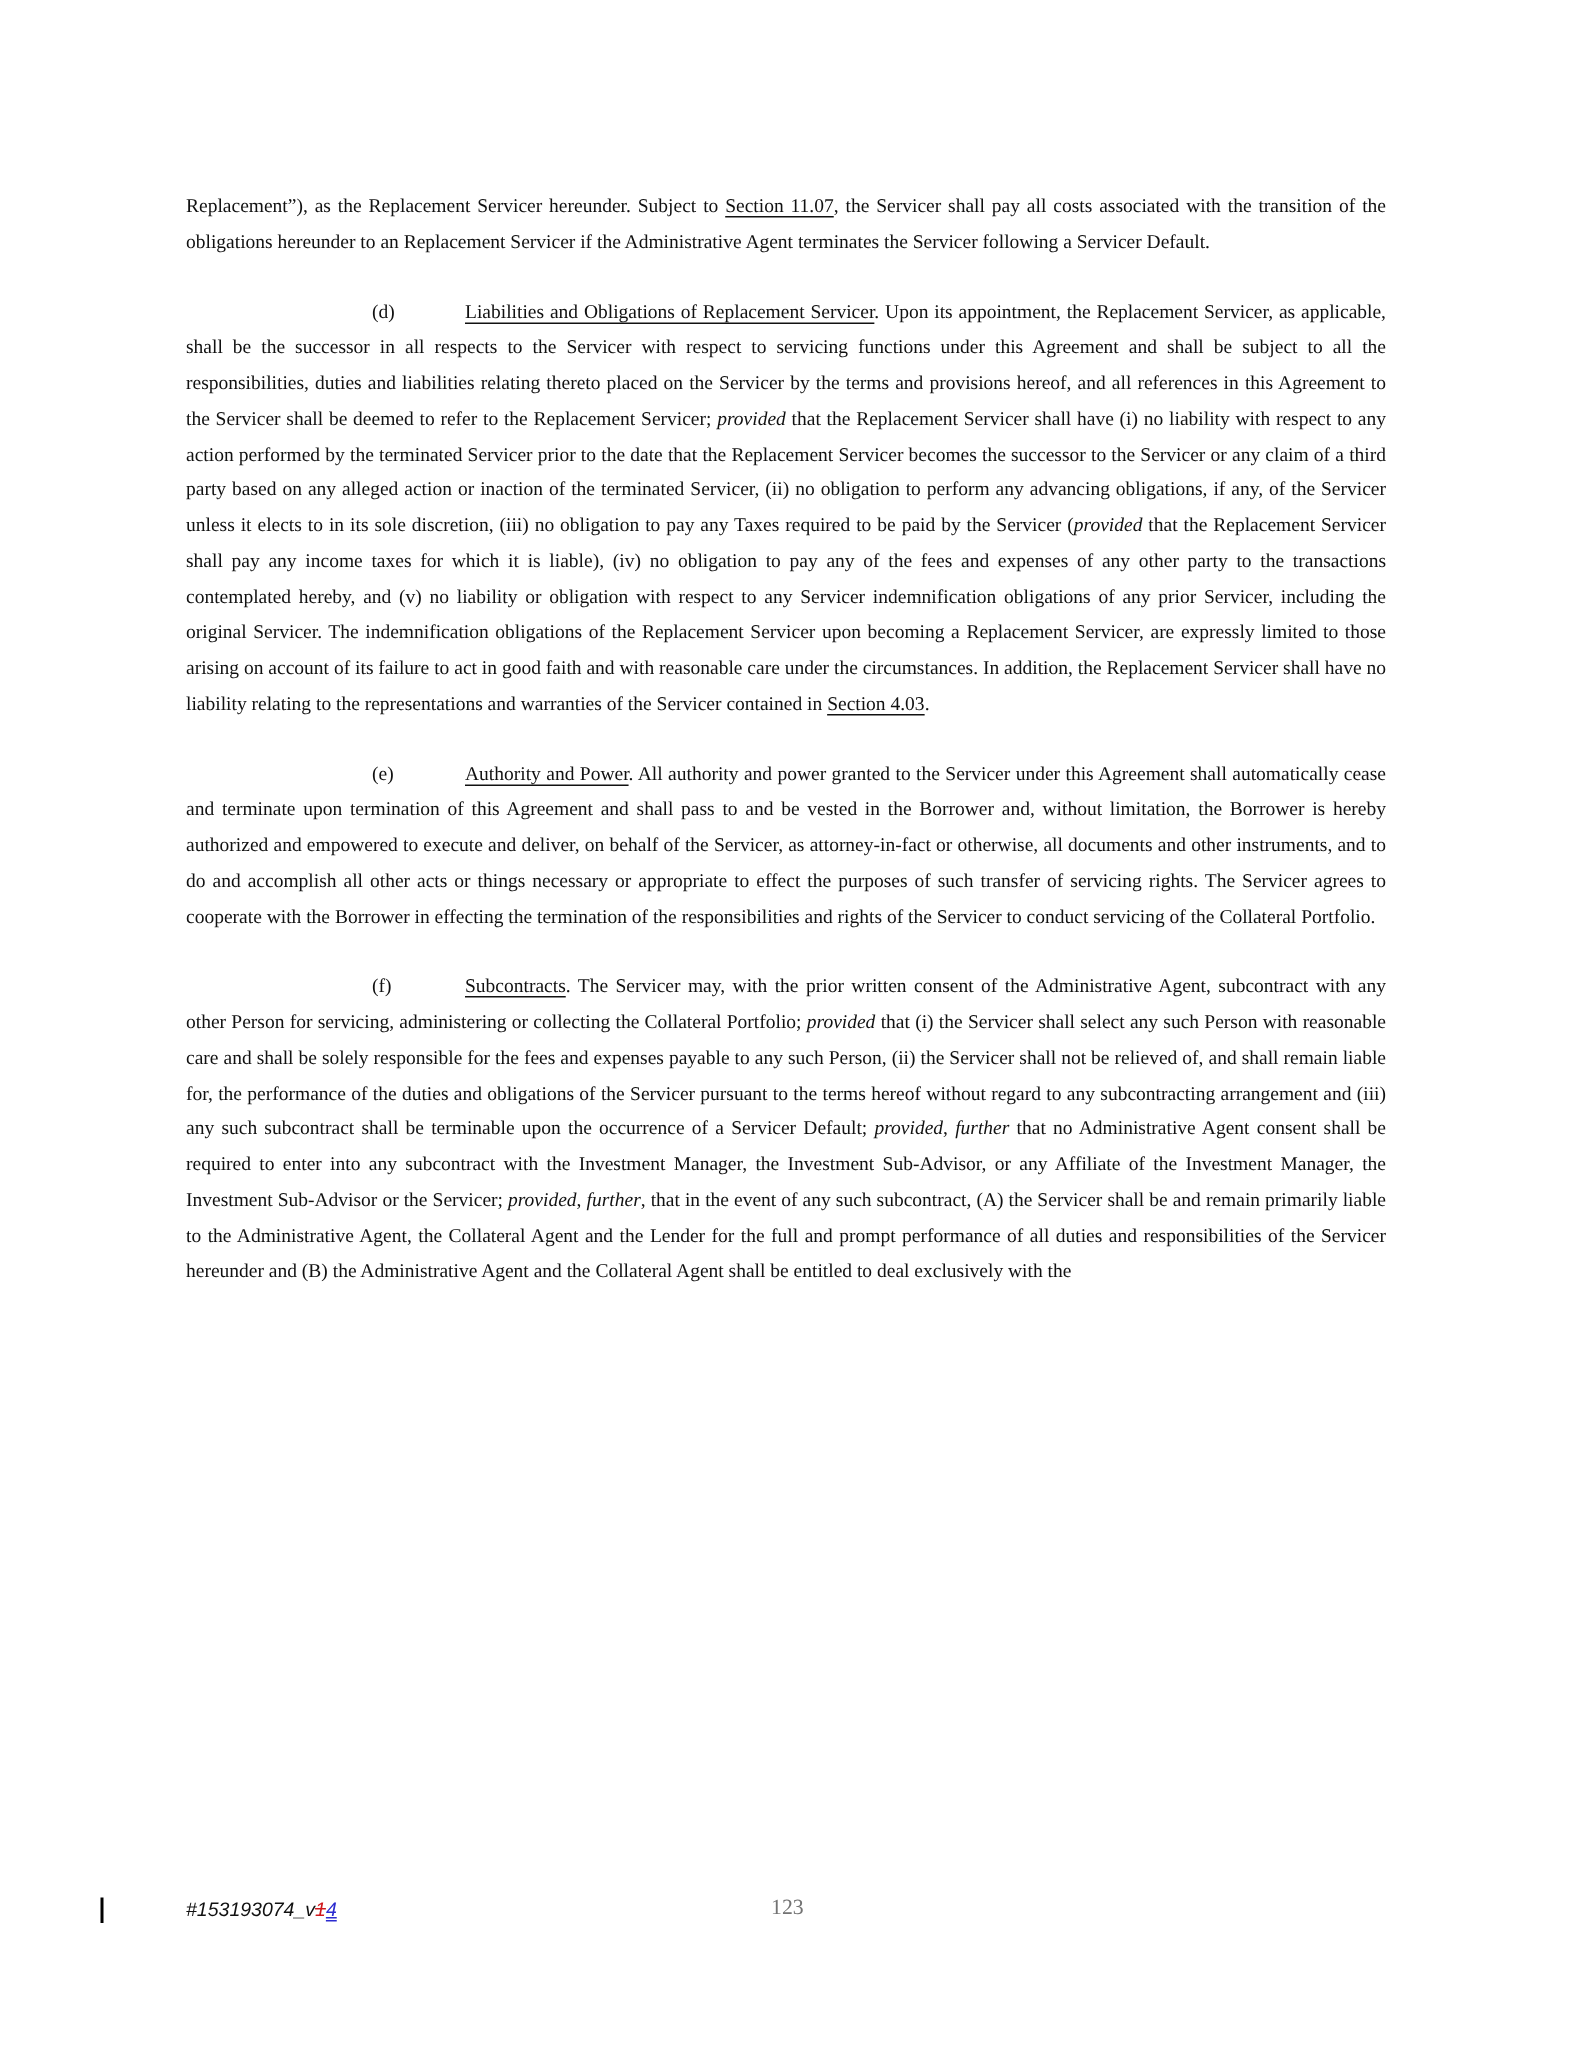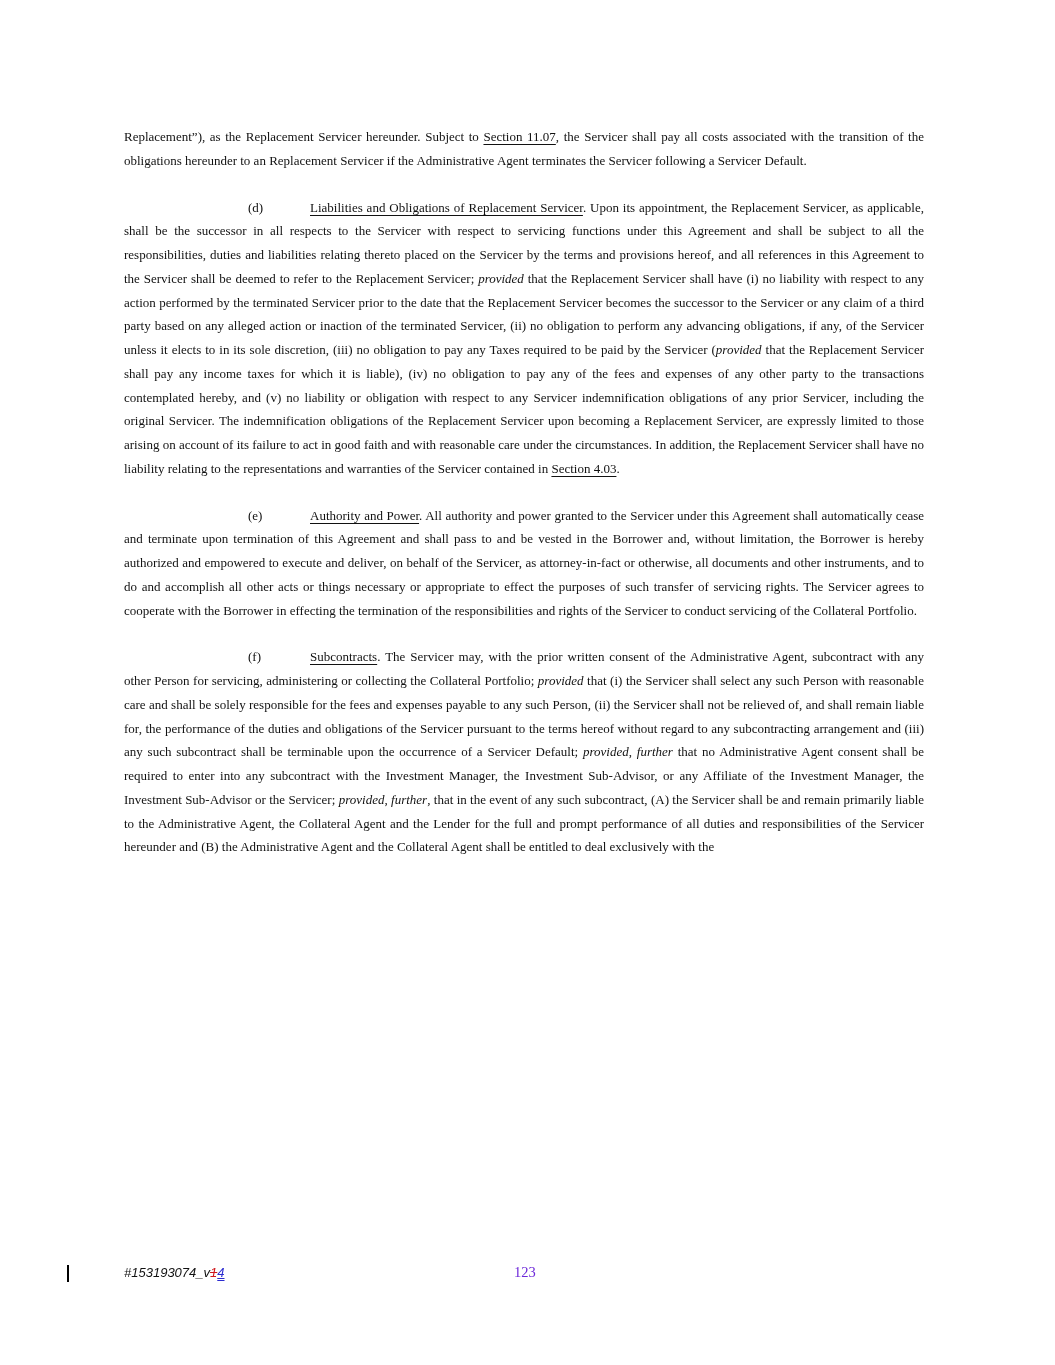--- a/index.html
+++ b/index.html
@@ -17,21 +17,21 @@
     position: absolute; left: 67px; top: 1265px; width: 2px; height: 17px; background: #000;
   }
   .footer-id {
     position: absolute; left: 124px; top: 1265px;
     font-family: "Liberation Sans", "DejaVu Sans", sans-serif; font-size: 13px; color: #111; font-style: italic;
   }
   .footer-id .del { color: #d0181c; text-decoration: line-through; }
   .footer-id .ins { color: #2b2bd0; text-decoration: underline double; }
   .page-num {
     position: absolute; left: 514px; top: 1264px;
-    font-family: "Liberation Serif", "DejaVu Serif", serif; font-size: 14.5px; color: #6d28d9;
+    font-family: "Liberation Serif", "DejaVu Serif", serif; font-size: 14.5px; color: #737373;
   }
 </style>
 </head>
 <body>
 
 <div class="page">
   <p class="para"><span>Replacement”), as the Replacement Servicer hereunder.  Subject to </span><span class="u">Section 11.07</span><span>, the Servicer shall pay all costs associated with the transition of the obligations hereunder to an Replacement Servicer if the Administrative Agent terminates the Servicer following a Servicer Default.</span></p>
   <p class="para"><span class="lead">(d)</span><span class="u">Liabilities and Obligations of Replacement Servicer</span><span>.  Upon its appointment, the Replacement Servicer, as applicable, shall be the successor in all respects to the Servicer with respect to servicing functions under this Agreement and shall be subject to all the responsibilities, duties and liabilities relating thereto placed on the Servicer by the terms and provisions hereof, and all references in this Agreement to the Servicer shall be deemed to refer to the Replacement Servicer; </span><span class="i">provided</span><span> that the Replacement Servicer shall have (i) no liability with respect to any action performed by the terminated Servicer prior to the date that the Replacement Servicer becomes the successor to the Servicer or any claim of a third party based on any alleged action or inaction of the terminated Servicer, (ii) no obligation to perform any advancing obligations, if any, of the Servicer unless it elects to in its sole discretion, (iii) no obligation to pay any Taxes required to be paid by the Servicer (</span><span class="i">provided</span><span> that the Replacement Servicer shall pay any income taxes for which it is liable), (iv) no obligation to pay any of the fees and expenses of any other party to the transactions contemplated hereby, and (v) no liability or obligation with respect to any Servicer indemnification obligations of any prior Servicer, including the original Servicer.  The indemnification obligations of the Replacement Servicer upon becoming a Replacement Servicer, are expressly limited to those arising on account of its failure to act in good faith and with reasonable care under the circumstances.  In addition, the Replacement Servicer shall have no liability relating to the representations and warranties of the Servicer contained in </span><span class="u">Section 4.03</span><span>.</span></p>
   <p class="para"><span class="lead">(e)</span><span class="u">Authority and Power</span><span>.  All authority and power granted to the Servicer under this Agreement shall automatically cease and terminate upon termination of this Agreement and shall pass to and be vested in the Borrower and, without limitation, the Borrower is hereby authorized and empowered to execute and deliver, on behalf of the Servicer, as attorney-in-fact or otherwise, all documents and other instruments, and to do and accomplish all other acts or things necessary or appropriate to effect the purposes of such transfer of servicing rights.  The Servicer agrees to cooperate with the Borrower in effecting the termination of the responsibilities and rights of the Servicer to conduct servicing of the Collateral Portfolio.</span></p>
   <p class="para"><span class="lead">(f)</span><span class="u">Subcontracts</span><span>.  The Servicer may, with the prior written consent of the Administrative Agent, subcontract with any other Person for servicing, administering or collecting the Collateral Portfolio; </span><span class="i">provided</span><span> that (i) the Servicer shall select any such Person with reasonable care and shall be solely responsible for the fees and expenses payable to any such Person, (ii) the Servicer shall not be relieved of, and shall remain liable for, the performance of the duties and obligations of the Servicer pursuant to the terms hereof without regard to any subcontracting arrangement and (iii) any such subcontract shall be terminable upon the occurrence of a Servicer Default; </span><span class="i">provided</span><span>, </span><span class="i">further</span><span> that no Administrative Agent consent shall be required to enter into any subcontract with the Investment Manager, the Investment Sub-Advisor, or any Affiliate of the Investment Manager, the Investment Sub-Advisor or the Servicer; </span><span class="i">provided</span><span>, </span><span class="i">further</span><span>, that in the event of any such subcontract, (A) the Servicer shall be and remain primarily liable to the Administrative Agent, the Collateral Agent and the Lender for the full and prompt performance of all duties and responsibilities of the Servicer hereunder and (B) the Administrative Agent and the Collateral Agent shall be entitled to deal exclusively with the</span></p>

